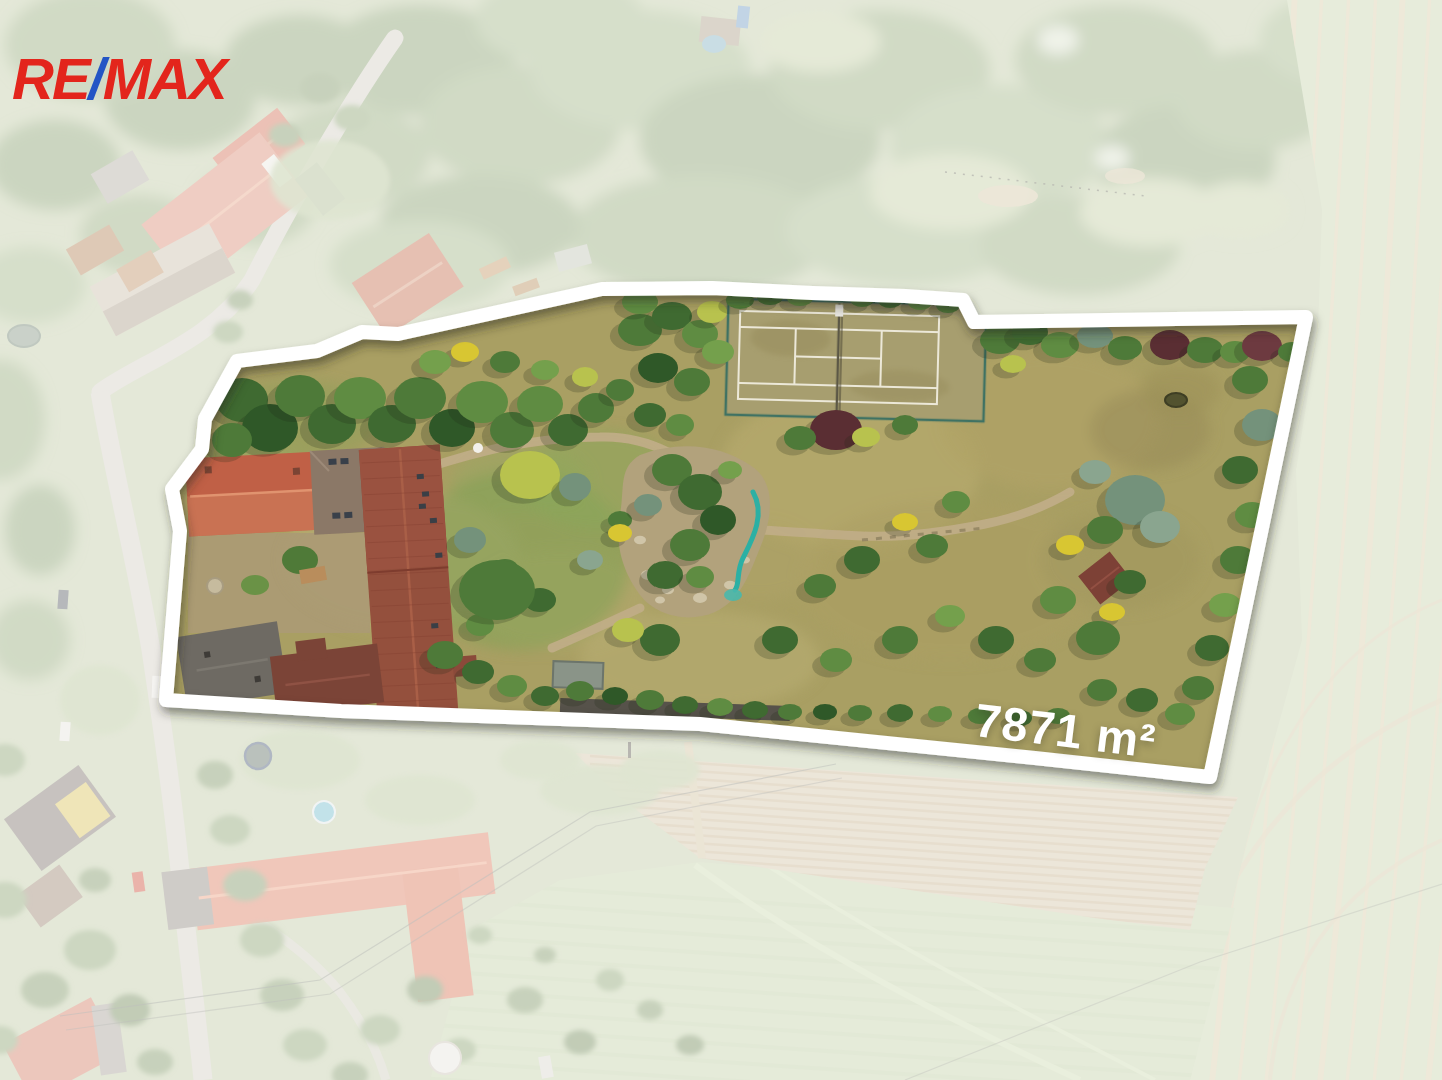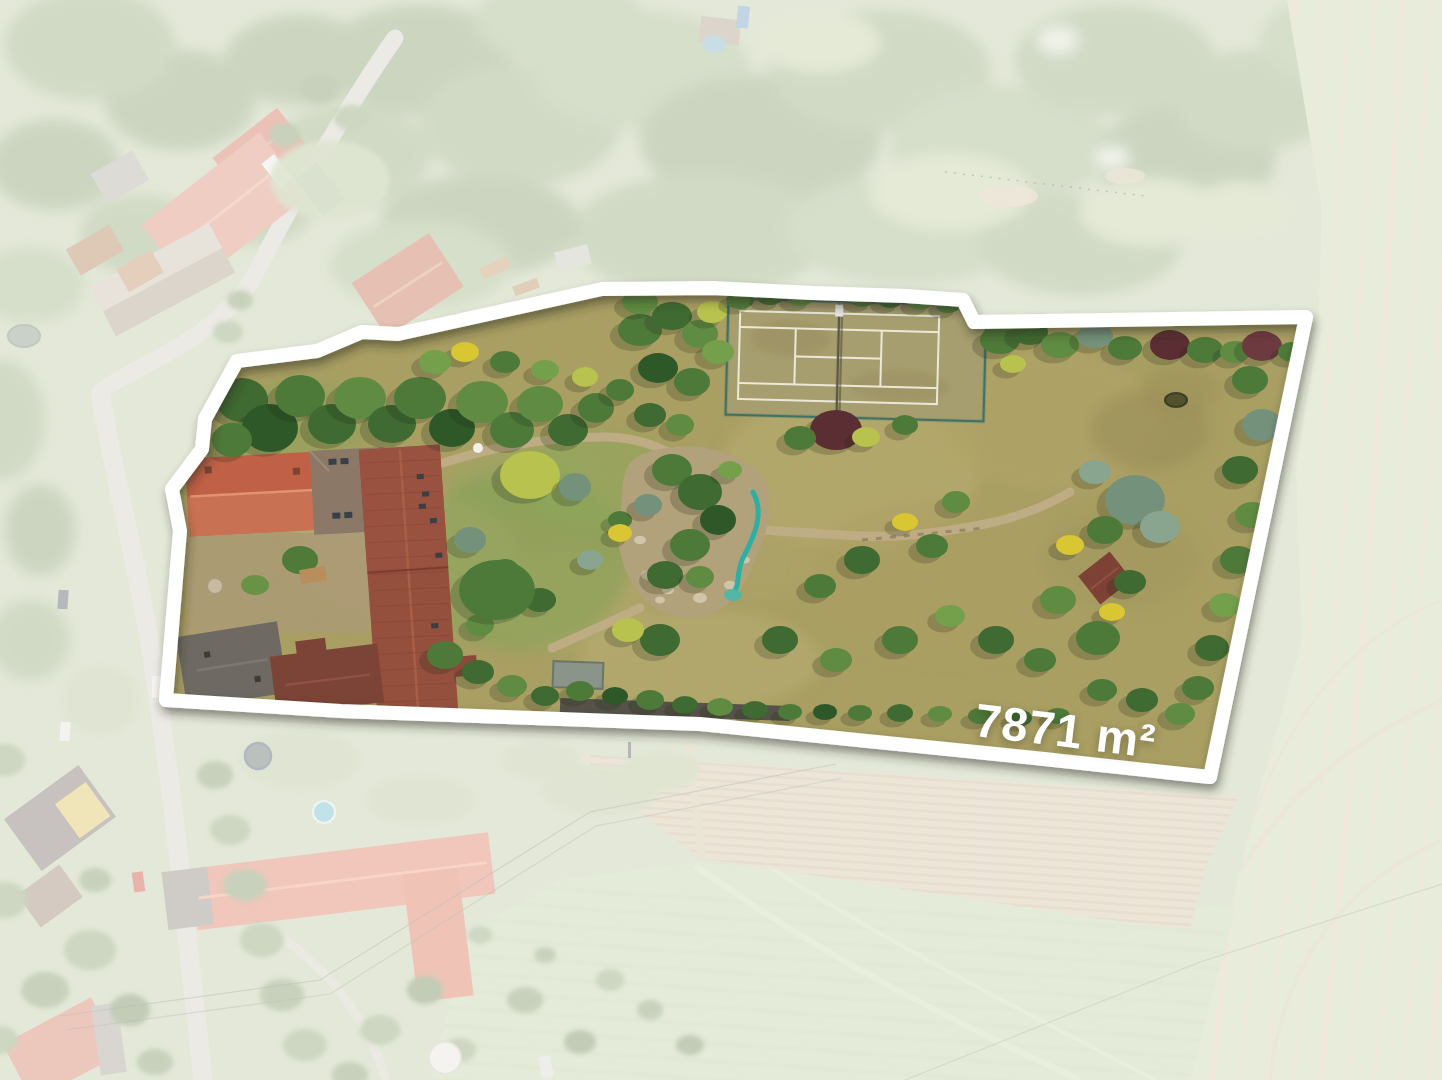--- a/index.html
+++ b/index.html
@@ -649,15 +649,16 @@
           <ellipse cx="700" cy="577" rx="14" ry="11" fill="#5f8c42"></ellipse>
           <ellipse cx="641" cy="511" rx="14.700000000000001" ry="10.45" fill="#1f2a18" opacity="0.22"></ellipse>
           <ellipse cx="648" cy="505" rx="14" ry="11" fill="#74927b"></ellipse>
           <ellipse cx="723" cy="476" rx="12.600000000000001" ry="8.549999999999999" fill="#1f2a18" opacity="0.22"></ellipse>
           <ellipse cx="730" cy="470" rx="12" ry="9" fill="#74a04c"></ellipse>
         </g>
       </g>
       <path d="M 205,419 L 237,361 L 317,351 L 362,332 L 398,334 L 602,289 L 712,288 L 812,293 L 905,296 L 963,300 L 974,322 L 1306,317 L 1210,777 L 1035,758 L 700,724 L 341,711 L 166,700 L 180,531 L 172,489 L 202,449 Z" fill="none" stroke="#ffffff" stroke-width="14" stroke-linejoin="round" stroke-linecap="round" filter="url(#shad)"></path>
     </svg>
 
+  <div class="logo"><span class="red">RE</span><span class="blue">/</span><span class="red">MAX</span></div>
 
   <div class="area-label">7871 m²</div>
 </div>
 
 </body></html>

